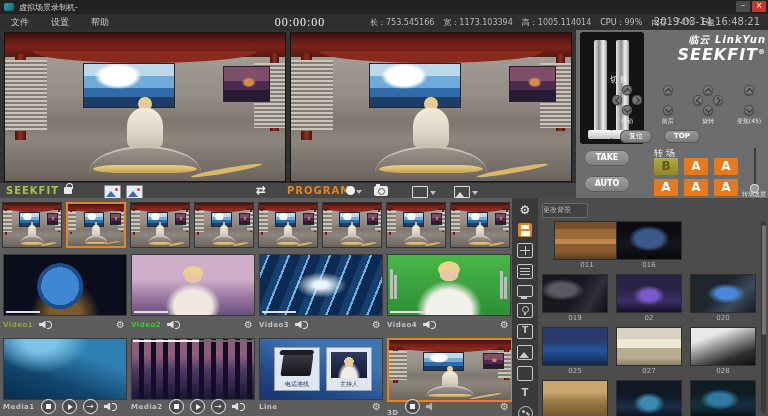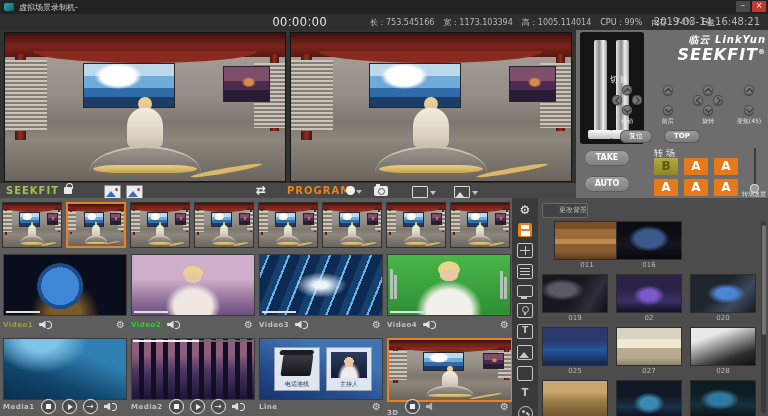--- a/index.html
+++ b/index.html
@@ -13,21 +13,21 @@
   #apptitle{font-size:8px;color:#cfcfcf;}
   #winbtns{position:absolute;right:2px;top:1px;display:flex;gap:2px;}
   .wbtn{width:14px;height:11px;font-size:8px;line-height:10px;text-align:center;background:#4a4a4a;color:#ddd;border-radius:1px;}
   .wbtn.close{background:#c0392b;color:#fff;}
 
   
   #menubar{left:0;top:14px;width:768px;height:16px;background:#2f2f2f;border-bottom:1px solid #1c1c1c;
            display:flex;align-items:center;font-size:9px;color:#c8c8c8;}
   .menu-item{padding:0 11px;}
   #timecode{position:absolute;left:255px;top:0;width:90px;height:16px;line-height:16px;text-align:center;
-            font-family:Liberation Sans, sans-serif;font-size:12px;color:#efefef;letter-spacing:1px;}
+            font-family:Liberation Serif, serif;font-size:12px;color:#efefef;letter-spacing:1px;}
   #stats{position:absolute;left:370px;top:0;height:16px;display:flex;align-items:center;gap:9px;font-size:8px;color:#b8b8b8;white-space:nowrap;}
   .stat b{font-weight:normal;color:#c8c8c8;}
   #datetime{position:absolute;right:8px;top:0;height:16px;line-height:16px;font-size:10px;color:#b8b8b8;}
 
   
   #monitors{left:0;top:30px;width:576px;height:152px;background:#323232;}
   .monitor{position:absolute;top:2px;width:280px;height:148px;border:1px solid #151515;box-shadow:inset 0 0 0 1px #555;overflow:hidden;}
   #mon-preview{left:4px;} #mon-program{left:290px;}
 
   
@@ -198,21 +198,21 @@
   .ic-light::before{content:"";position:absolute;left:4px;top:2px;width:5px;height:5px;border-radius:50%;border:1px solid #c8c8c8;}
   .ic-light::after{content:"";position:absolute;left:5.5px;top:9px;width:2px;height:2px;background:#c8c8c8;}
   .ic-title::before{content:"T";position:absolute;left:0;right:0;top:0;text-align:center;font-size:9px;font-weight:bold;color:#c8c8c8;}
   .ic-bg::before{content:"";position:absolute;left:1px;bottom:1px;border-left:5px solid transparent;border-right:5px solid transparent;border-bottom:6px solid #c8c8c8;}
   .ic-text::before{content:"T";position:absolute;left:0;right:0;top:0;text-align:center;font-size:10px;font-weight:bold;color:#c8c8c8;}
   .ic-pal{border-radius:50%;border:1px solid #c8c8c8;width:13px;}
   .ic-pal::before{content:"";position:absolute;left:3px;top:3px;width:3px;height:3px;border-radius:50%;background:#c8c8c8;}
   .ic-pal::after{content:"";position:absolute;left:7px;top:6px;width:4px;height:1.5px;background:#c8c8c8;transform:rotate(45deg);}
 
   #changebg{position:absolute;left:30px;top:5px;width:44px;height:13px;background:#424242;border:1px solid #6a6a6a;border-radius:2px;
-    font-size:7px;color:#bdbdbd;text-align:right;line-height:13px;}
+    font-size:7px;color:#bdbdbd;text-align:left;line-height:13px;}
   #bgrid{position:absolute;left:30px;top:23px;width:218px;height:195px;overflow:hidden;}
   .bcell{position:absolute;width:66px;}
   .bthumb{position:relative;width:66px;height:39px;border:1px solid #2e2e2e;overflow:hidden;background:#222;box-sizing:border-box;}
   .bthumb.sel{border:2px solid #e8821e;}
   .blabel{height:11px;font-size:7px;color:#b8b8b8;text-align:center;line-height:11px;}
   #sbar{position:absolute;right:2px;top:23px;width:5px;height:192px;background:#3a3a3a;border-radius:2px;}
   #sbar::before{content:"";position:absolute;left:0.5px;top:4px;width:4px;height:110px;background:#747474;border-radius:2px;}
 
   
   .bv0{background:linear-gradient(180deg,#7a4f28 0 20%,#9a6a38 20% 45%,#c08a4e 45% 60%,#8a5c30 60% 80%,#5e3c1e);}
@@ -236,20 +236,25 @@
   <div id="titlebar" class="abs">
     <div id="appicon"></div>
     <div id="apptitle">虚拟场景录制机-</div>
     <div id="winbtns">
       <div class="wbtn">–</div>
       <div class="wbtn close">×</div>
     </div>
   </div>
 
   <div id="menubar" class="abs">
+    <div id="menuitems" style="display:flex">
+        <span class="menu-item">文件</span>
+        <span class="menu-item">设置</span>
+        <span class="menu-item">帮助</span>
+      </div>
     <div id="timecode">00:00:00</div>
     <div id="stats">
         <span class="stat"><b>长：</b>753.545166</span>
         <span class="stat"><b>宽：</b>1173.103394</span>
         <span class="stat"><b>高：</b>1005.114014</span>
         <span class="stat"><b>CPU：</b>99%</span>
         <span class="stat"><b>内存：</b>74%</span>
         <span class="stat"><b>E盘：</b></span>
       </div>
     <div id="datetime">2019-03-14 16:48:21</div>

